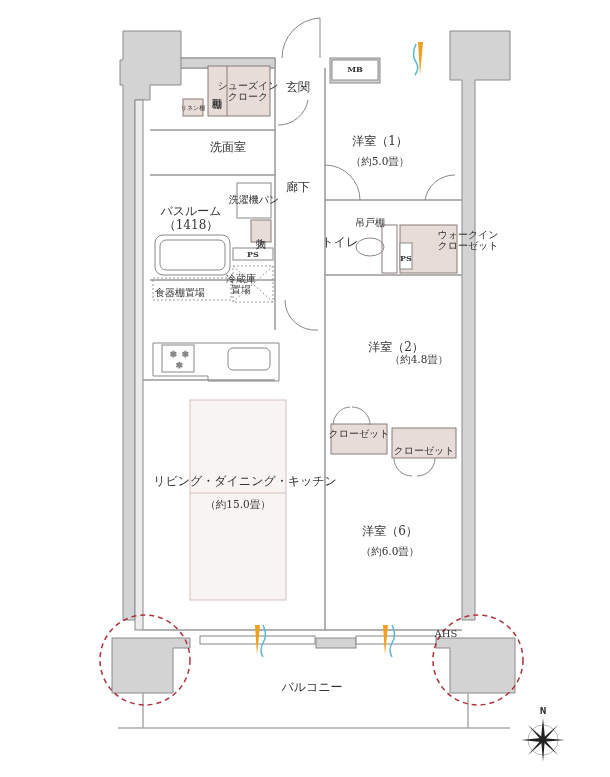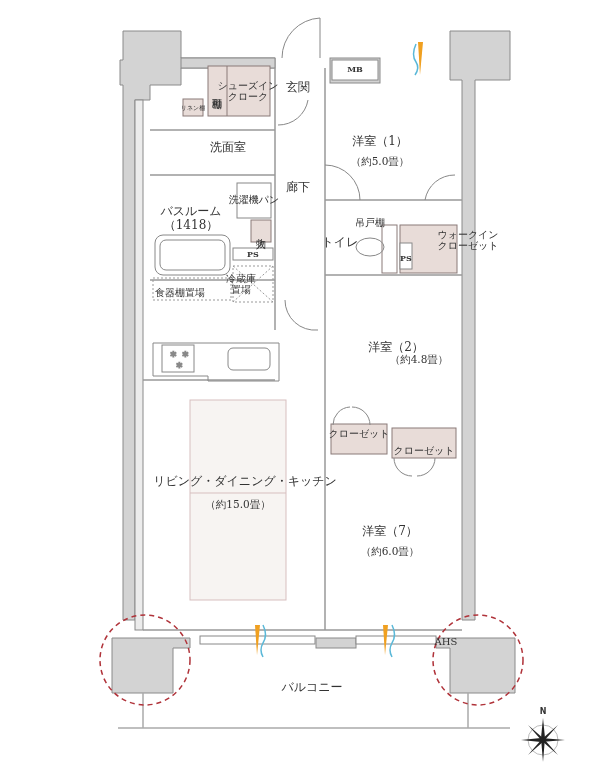--- a/index.html
+++ b/index.html
@@ -132,21 +132,21 @@
     <polygon points="-22,0 -2,-2 22,0 -2,2" fill="#222"></polygon>
     <polygon points="-15,-15 1,-1 15,15 -1,1" fill="#222"></polygon>
     <polygon points="15,-15 1,1 -15,15 -1,-1" fill="#222"></polygon>
   </g>
 </svg>
 
 <div class="lbl lg" style="left:380px;top:142px;">洋室（1）</div>
 <div class="lbl md" style="left:380px;top:162px;">（約5.0畳）</div>
 <div class="lbl lg" style="left:396px;top:340px;margin-top:8px;">洋室（2）</div>
 <div class="lbl md" style="left:390px;top:360px;margin-left:29px;">（約4.8畳）</div>
-<div class="lbl lg" style="left:390px;top:532px;">洋室（7）</div>
+<div class="lbl lg" style="left:390px;top:532px;">洋室（6）</div>
 <div class="lbl md" style="left:390px;top:552px;">（約6.0畳）</div>
 <div class="lbl lg" style="left:238px;top:482px;margin-left:7px;">リビング・ダイニング・キッチン</div>
 <div class="lbl md" style="left:238px;top:505px;">（約15.0畳）</div>
 <div class="lbl lg" style="left:191px;top:212px;">バスルーム</div>
 <div class="lbl lg" style="left:191px;top:226px;">（1418）</div>
 <div class="lbl lg" style="left:228px;top:148px;">洗面室</div>
 <div class="lbl lg" style="left:298px;top:88px;">玄関</div>
 <div class="lbl lg" style="left:298px;top:188px;">廊下</div>
 <div class="lbl lg" style="left:340px;top:243px;">トイレ</div>
 <div class="lbl lg" style="left:312px;top:688px;">バルコニー</div>
@@ -162,14 +162,14 @@
 クローゼット</div>
 <div class="lbl xs" style="left:359px;top:433px;">クローゼット</div>
 <div class="lbl xs" style="left:424px;top:450px;">クローゼット</div>
 <div class="lbl xs" style="left:180px;top:292px;">食器棚置場</div>
 <div class="lbl xs" style="left:241px;top:284px;white-space:pre;">冷蔵庫
 置場</div>
 
 <div class="lbl sm" style="left:355px;top:69px;">MB</div>
 <div class="lbl sm" style="left:253px;top:254px;">PS</div>
 <div class="lbl sm" style="left:406px;top:258px;">PS</div>
-<div class="lbl xs" style="left:446px;top:633px;margin-top:8px;">AHS</div>
+<div class="lbl xs" style="left:446px;top:633px;">AHS</div>
 <div class="lbl sm" style="left:543px;top:712px;font-family:'DejaVu Sans',sans-serif;">N</div>
 
 </body></html>

